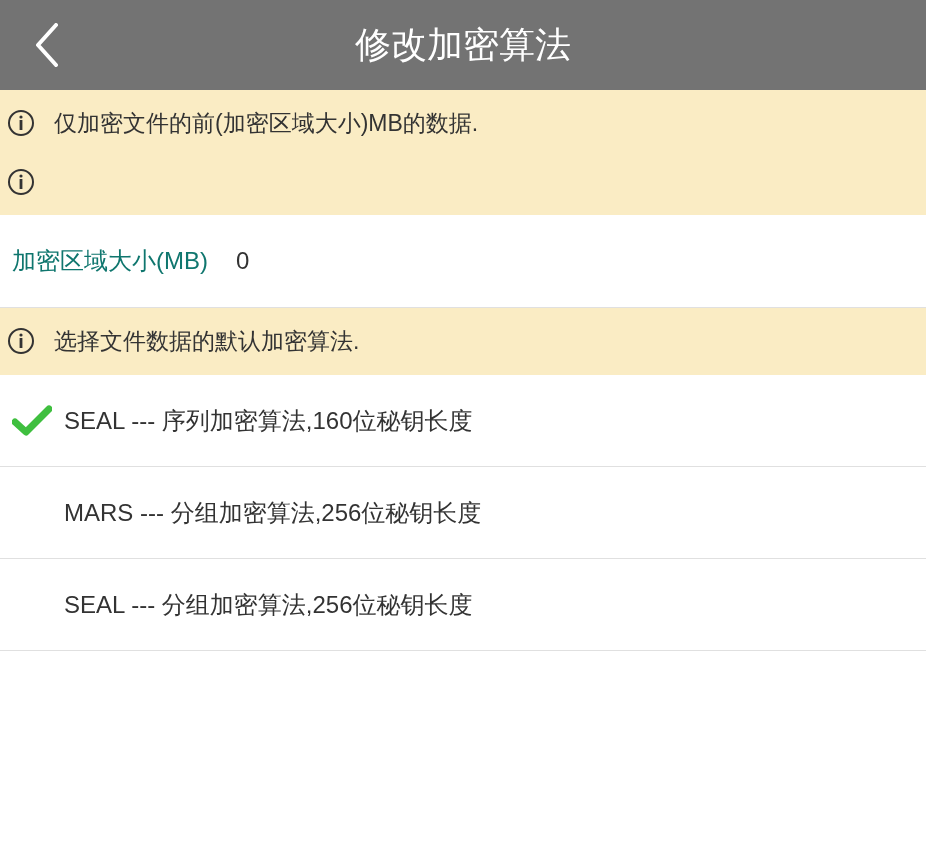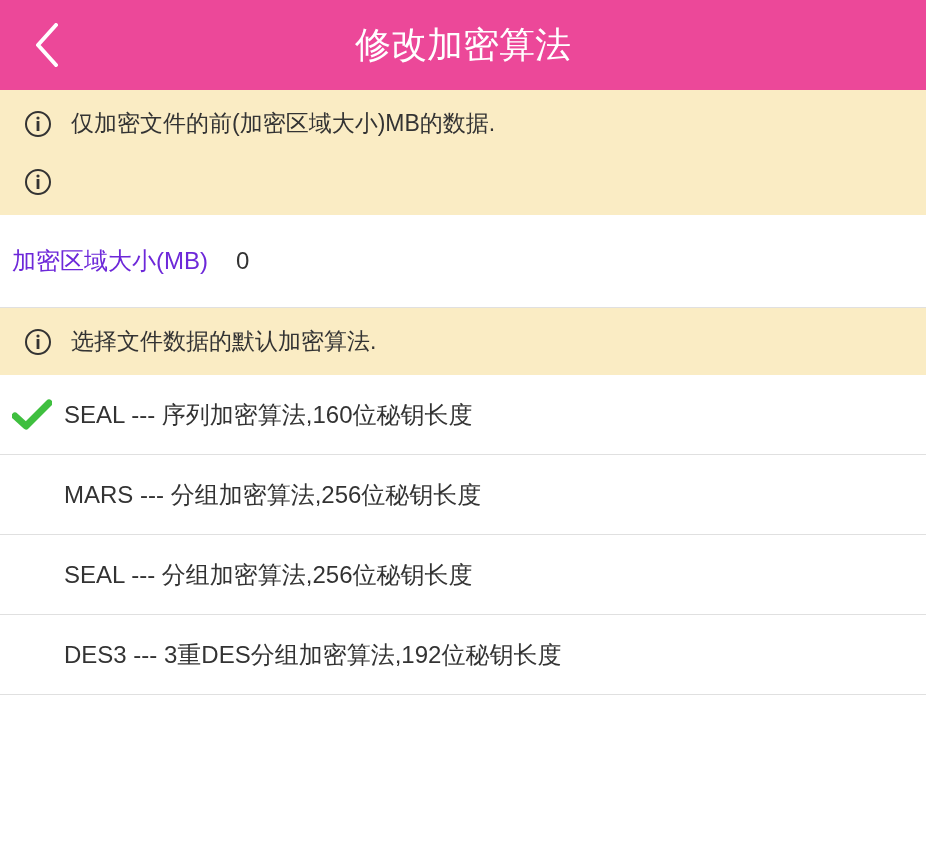--- a/index.html
+++ b/index.html
@@ -1,19 +1,19 @@
 <!DOCTYPE html>
 <html><head>
 <meta charset="utf-8">
 <style>
   * { box-sizing: border-box; margin: 0; padding: 0; }
   html, body { width: 926px; height: 858px; font-family: "PingFang SC","Microsoft YaHei","Helvetica Neue",Arial,sans-serif; background:#ffffff; color:#333; }
   .header {
     height: 90px;
-    background:#ec4899;
+    background:#737373;
     display:flex;
     align-items:center;
     justify-content:center;
     position:relative;
   }
   .back-btn {
     position:absolute;
     left:12px;
     top:0;
     height:90px;
@@ -27,53 +27,53 @@
     color:#fff;
     font-size:36px;
     font-weight:400;
   }
   .info-block {
     background:#faecc4;
     padding:4px 0;
   }
   .info-row {
     display:flex;
-    align-items:flex-end;
-    padding:14px 23px;
+    align-items:flex-start;
+    padding:14px 6px;
     font-size:23px;
     color:#333;
   }
   .info-icon {
     width:30px;
     height:30px;
     flex:0 0 30px;
     margin-right:18px;
     display:flex;
     align-items:center;
     justify-content:center;
   }
   .field-row {
     display:flex;
     align-items:center;
     padding:30px 12px 30px 12px;
     border-bottom:1px solid #e0e0e0;
     font-size:24px;
   }
   .field-label {
-    color:#6d28d9;
+    color:#0f766e;
     margin-right:28px;
   }
   .field-value {
     color:#333;
   }
   .algo-list { }
   .algo-item {
     display:flex;
     align-items:center;
-    height:80px;
+    height:92px;
     padding-left:12px;
     border-bottom:1px solid #e0e0e0;
     font-size:24px;
     color:#333;
     cursor:pointer;
   }
   .algo-check {
     width:46px;
     flex:0 0 46px;
     display:flex;
@@ -150,19 +150,15 @@
   <div class="algo-item">
     <span class="algo-check"></span>
     <span class="algo-label">MARS --- 分组加密算法,256位秘钥长度</span>
   </div>
 
   <div class="algo-item">
     <span class="algo-check"></span>
     <span class="algo-label">SEAL --- 分组加密算法,256位秘钥长度</span>
   </div>
 
-  <div class="algo-item">
-    <span class="algo-check"></span>
-    <span class="algo-label">DES3 --- 3重DES分组加密算法,192位秘钥长度</span>
-  </div>
 
 
 </div>
 
 </body></html>

